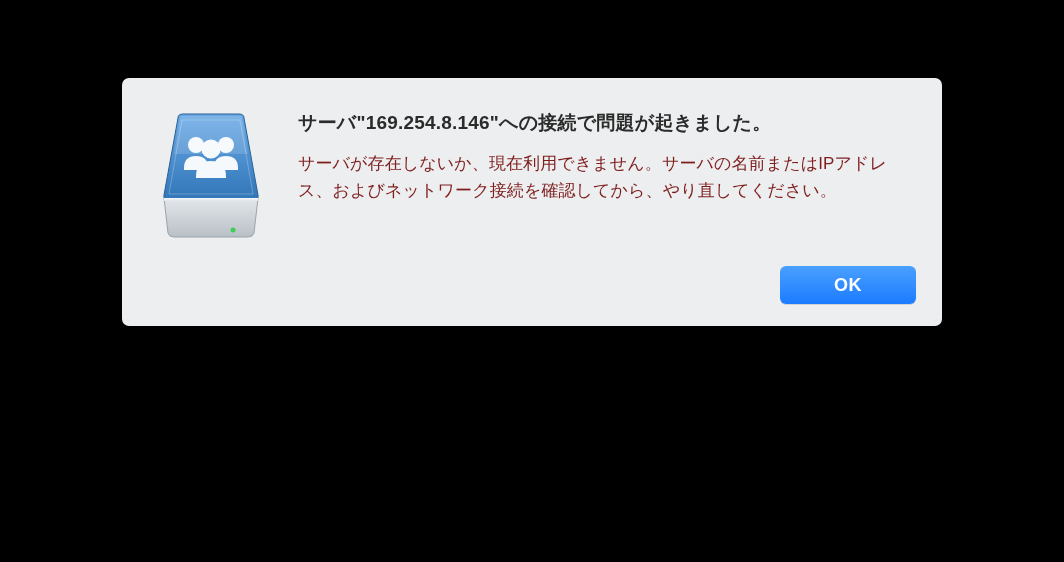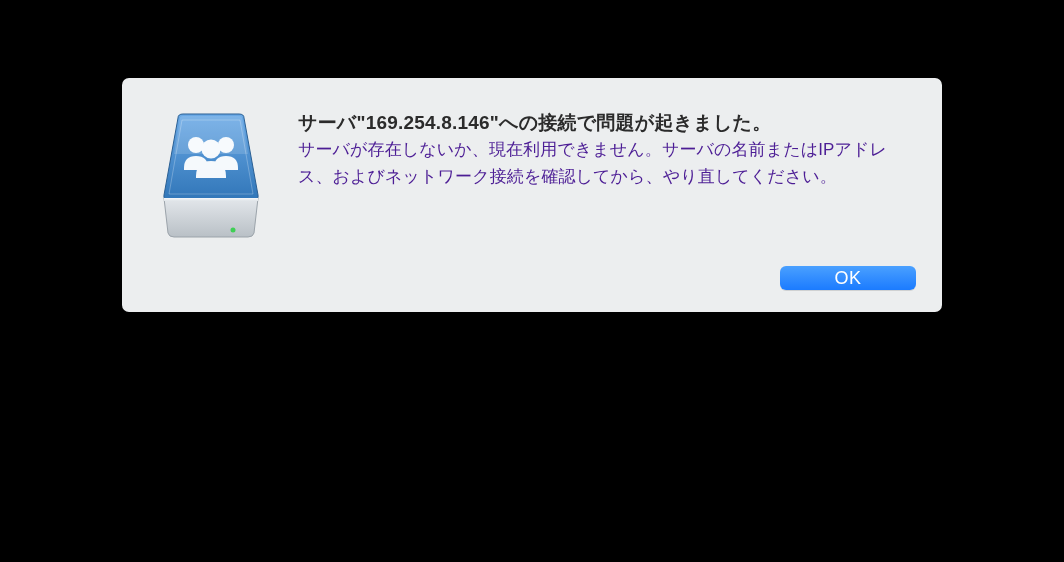--- a/index.html
+++ b/index.html
@@ -39,40 +39,40 @@
       padding-top: 4px;
     }
     .title {
       font-size: 19px;
       font-weight: 700;
       color: #2b2b2b;
       line-height: 1.55;
       letter-spacing: 0.2px;
     }
     .message {
-      margin-top: 0;
+      margin-top: 14px;
       font-size: 17px;
-      color: #4c1d95;
+      color: #7f1d1d;
       line-height: 1.58;
       letter-spacing: 0.1px;
     }
     .button-row {
       display: flex;
       justify-content: flex-end;
       margin-top: 22px;
     }
     .ok-button {
       width: 136px;
-      height: 24px;
+      height: 38px;
       border: none;
       border-radius: 6px;
       background: linear-gradient(180deg, #4aa0ff 0%, #1b7bff 100%);
       color: #fff;
       font-size: 18px;
-      font-weight: 400;
+      font-weight: 700;
       cursor: pointer;
       box-shadow: 0 1px 0 rgba(0,0,0,0.12);
       letter-spacing: 0.5px;
     }
   </style>
 </head>
 <body>
 
 <div class="dialog">
   <div class="dialog-body">

